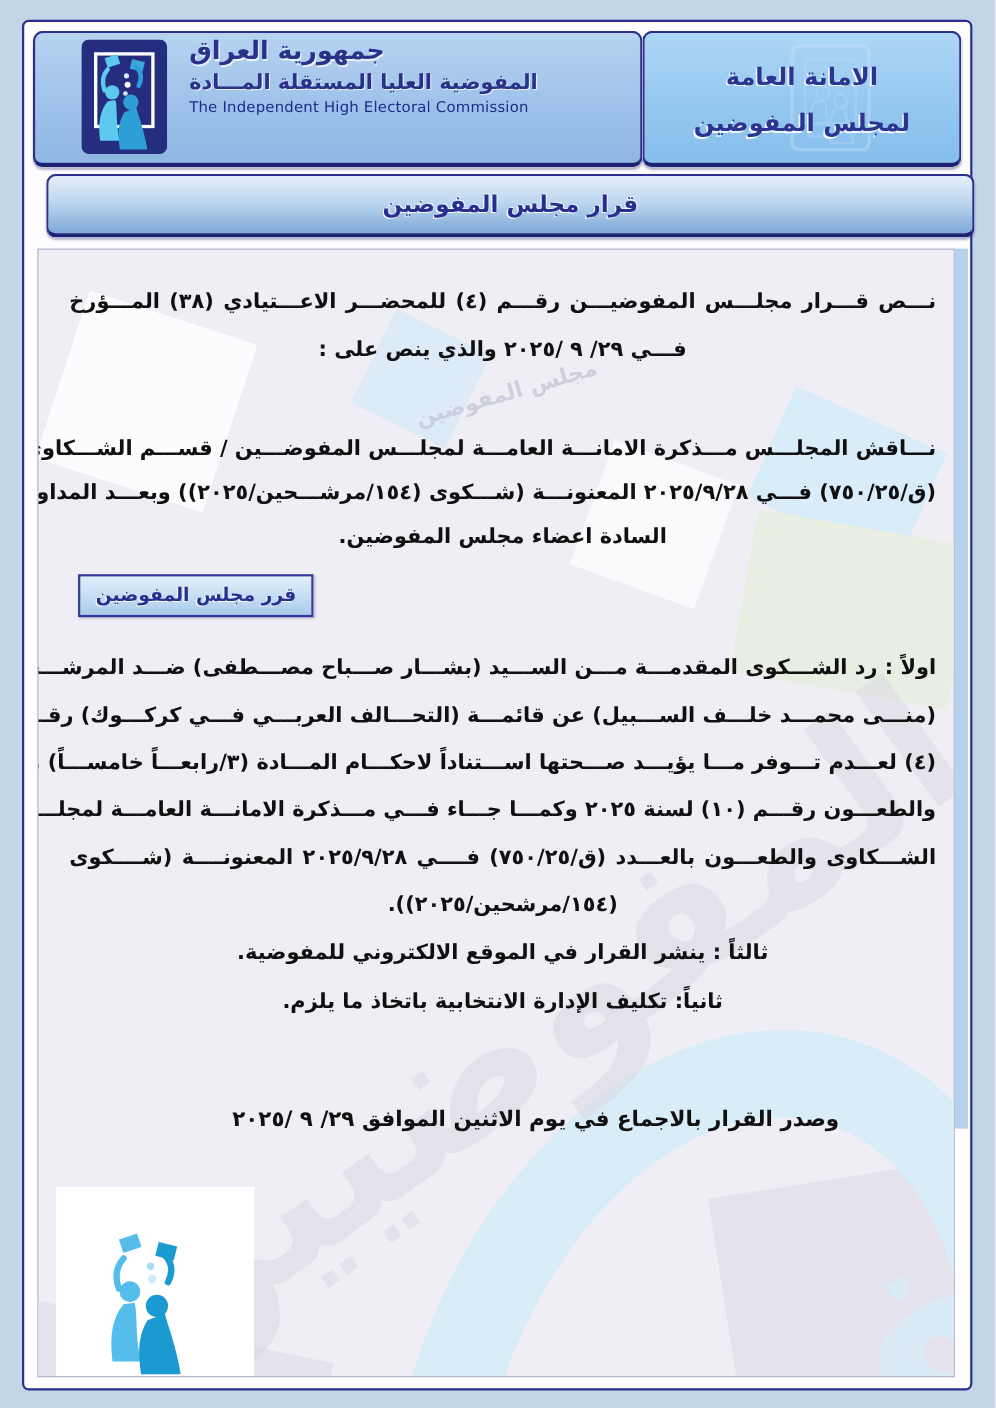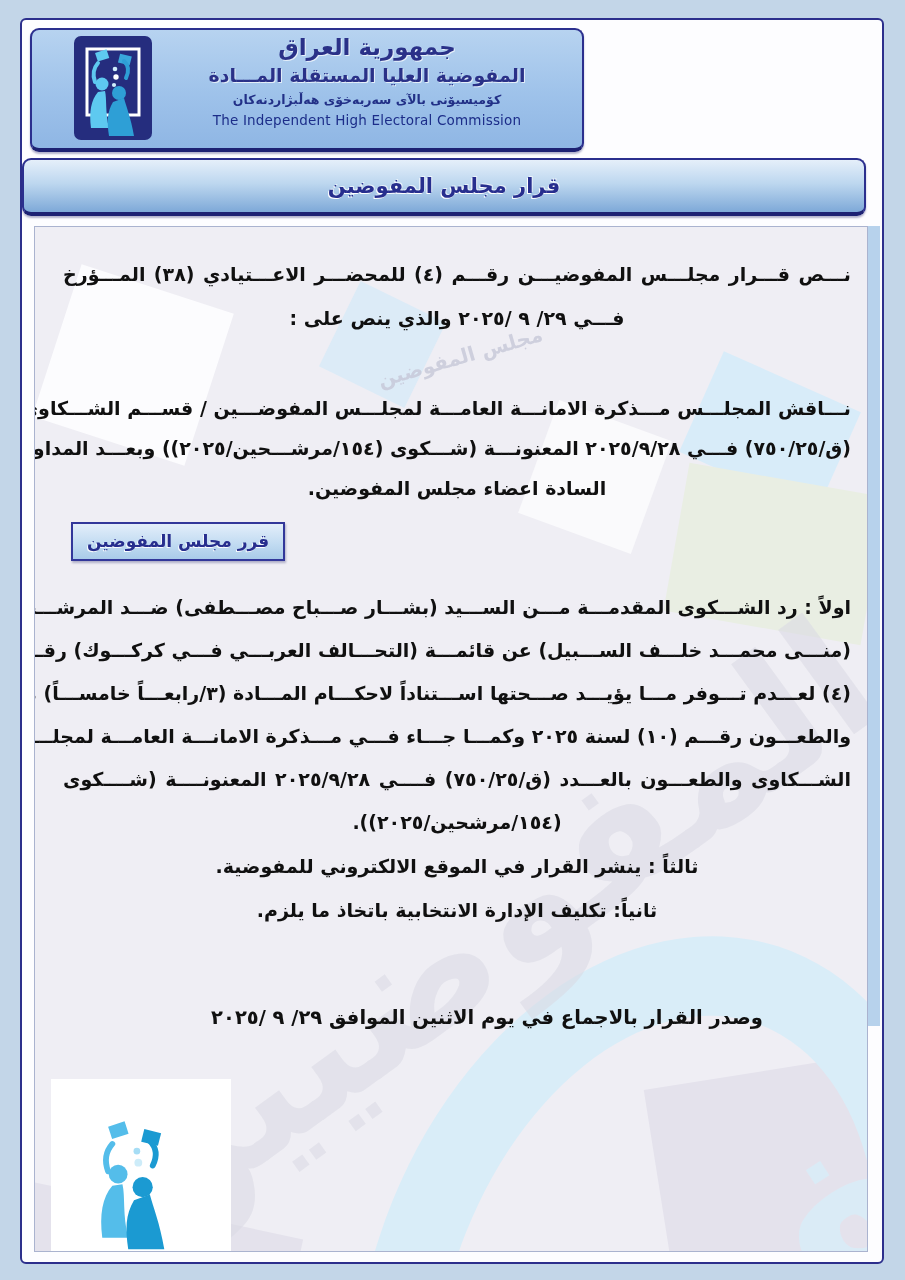--- a/index.html
+++ b/index.html
@@ -7,27 +7,27 @@
   .page{position:relative;width:905px;height:1280px;background:#c3d6e8;overflow:hidden;}
   .frame{position:absolute;left:20px;top:18px;width:860px;height:1242px;background:#fdfdff;
          border:2px solid #2c2f8c;border-radius:6px;}
   
   .panel{position:absolute;border:2px solid #2b2f8e;border-bottom:4px solid #1d2173;border-radius:9px;
          box-shadow:0 2px 2px rgba(40,40,110,.35);}
   .hdr-left{left:8px;top:8px;width:550px;height:118px;
             background:linear-gradient(180deg,#b7d3f0 0%,#9ec2ea 55%,#8fb6e4 100%);}
   .hdr-right{left:562px;top:8px;width:286px;height:118px;
              background:linear-gradient(180deg,#aed6f6 0%,#93c6ef 60%,#86bfec 100%);}
-  .titlebar{left:0;top:138px;width:840px;height:52px;
+  .titlebar{left:20px;top:138px;width:840px;height:52px;
             background:linear-gradient(180deg,#e5effa 0%,#bdd7ef 45%,#7ea9d8 100%);}
   .title-text{width:100%;text-align:center;line-height:52px;font-size:21px;font-weight:bold;color:#272e8e;
               text-shadow:-1px 1px 0 #ffffff,1px -1px 0 rgba(255,255,255,.65);}
   
   .logo{position:absolute;left:42px;top:6px;width:78px;height:104px;}
-  .hdr-center{position:absolute;left:140px;right:20px;top:2px;text-align:center;color:#2a3188;}
+  .hdr-center{position:absolute;left:140px;right:20px;top:2px;color:#2a3188;}
   .hdr-center .l1{font-size:23px;font-weight:bold;line-height:30px;text-shadow:1px 1px 0 rgba(255,255,255,.7);}
   .hdr-center .l2{font-size:19px;font-weight:bold;line-height:27px;text-shadow:1px 1px 0 rgba(255,255,255,.7);}
   .hdr-center .l3{font-size:12.5px;font-weight:bold;line-height:22px;color:#223087;}
   .hdr-center .l4{font-size:13.5px;font-weight:normal;line-height:18px;color:#1c2d89;letter-spacing:.2px;}
   .hdr-right .txt{position:relative;z-index:2;text-align:center;padding-top:20px;font-size:22px;font-weight:bold;
                   color:#2b3490;line-height:42px;text-shadow:-1.5px 1.5px 0 rgba(255,255,255,.85);}
   .ghost{position:absolute;left:128px;top:8px;width:82px;height:102px;opacity:.35;z-index:1;}
   
   .bodypanel{position:absolute;left:12px;top:206px;width:832px;height:1024px;background:#efeef4;
              border:1px solid #aab3cf;overflow:hidden;}
@@ -83,25 +83,38 @@
         <path d="M21,46 Q17,35 24,27" fill="none" stroke="#5ec9f0" stroke-width="4" stroke-linecap="round"></path>
         <circle cx="28" cy="48" r="6.5" fill="#5ec9f0"></circle>
         <path d="M24,56 C17,64 15,76 17,92 L35,92 C31,76 33,63 31,55 Z" fill="#5ec9f0"></path>
         <path d="M52,42 Q57,32 50,25" fill="none" stroke="#2e9fd6" stroke-width="4" stroke-linecap="round"></path>
         <circle cx="45" cy="57" r="7" fill="#2e9fd6"></circle>
         <path d="M39,66 C33,76 33,86 35,100 L60,100 C57,82 52,70 50,62 Z" fill="#2e9fd6"></path>
       </svg>
       <div class="hdr-center">
         <div class="l1">جمهورية العراق</div>
         <div class="l2">المفوضية العليا المستقلة المـــادة</div>
-        <div class="l3">كۆميسيۆنى بالآى سەربەخۆى ھەڵبژاردنەكان</div>
         <div class="l4" dir="ltr">The Independent High Electoral Commission</div>
       </div>
     </div>
 
+    <div class="panel hdr-right">
+      <svg class="ghost" viewBox="0 0 82 102">
+        <rect x="6" y="4" width="70" height="94" rx="6" fill="none" stroke="#cde6f8" stroke-width="3"></rect>
+        <rect x="18" y="16" width="46" height="58" fill="none" stroke="#bcdcf4" stroke-width="2.5"></rect>
+        <circle cx="34" cy="46" r="6" fill="none" stroke="#bcdcf4" stroke-width="2"></circle>
+        <path d="M28,54 C22,62 20,72 22,86 L40,86 C37,72 38,62 36,54 Z" fill="none" stroke="#bcdcf4" stroke-width="2"></path>
+        <circle cx="50" cy="54" r="6" fill="none" stroke="#bcdcf4" stroke-width="2"></circle>
+        <path d="M44,62 C39,72 39,80 41,92 L62,92 C59,78 55,68 53,60 Z" fill="none" stroke="#bcdcf4" stroke-width="2"></path>
+      </svg>
+      <div class="txt" dir="rtl">
+        <div>الامانة العامة</div>
+        <div>لمجلس المفوضين</div>
+      </div>
+    </div>
 
     <div class="panel titlebar">
       <div class="title-text" dir="rtl">قرار مجلس المفوضين</div>
     </div>
 
     <div class="bluestrip"></div>
 
     <div class="bodypanel">
 
       <div class="wm wm-sq-white1"></div>

